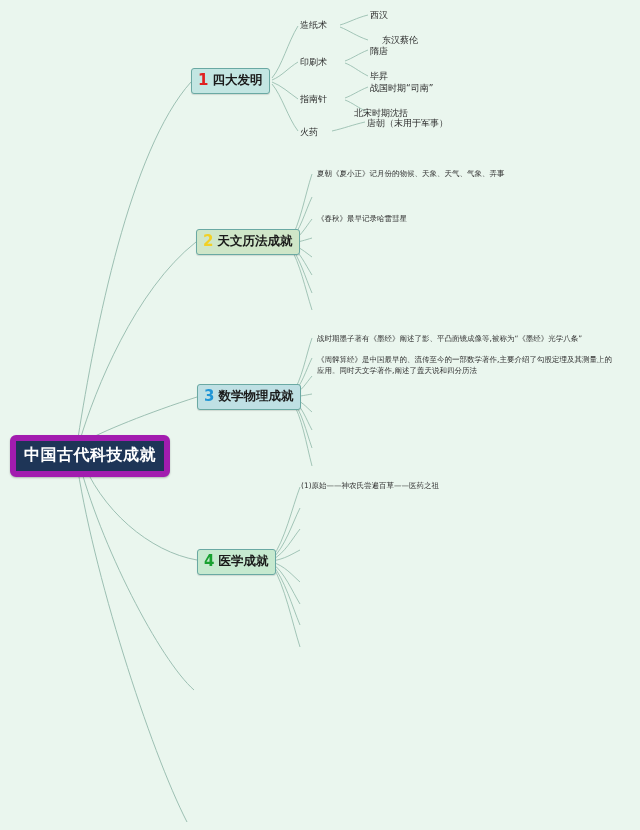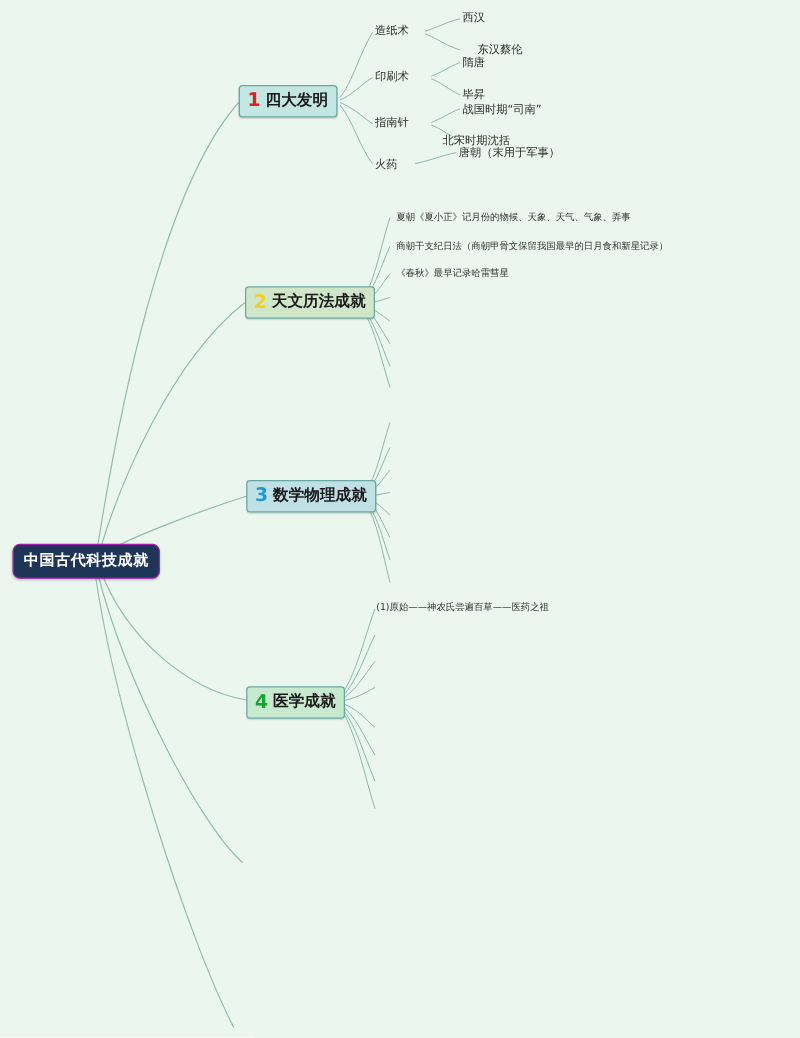--- a/index.html
+++ b/index.html
@@ -26,25 +26,25 @@
   .node {
     position: absolute;
     box-sizing: border-box;
     display: flex;
     align-items: center;
     white-space: nowrap;
   }
   
   .root-node {
     background: #1e3557;
-    border: 1px solid #a21caf;
+    border: 6px solid #a21caf;
     border-radius: 6px;
     padding: 4px 8px 5px 8px;
     color: #ffffff;
-    font-size: 12px;
+    font-size: 16px;
     font-weight: bold;
     letter-spacing: 0.5px;
     box-shadow: 0 1px 2px rgba(0,0,0,0.25);
   }
   
   .main-node {
     border-radius: 3px;
     padding: 3px 7px 4px 6px;
     font-size: 12.5px;
     font-weight: bold;
@@ -173,28 +173,29 @@
 
   <div class="leaf" style="left:300px; top:126px;">火药</div>
   <div class="leaf" style="left:367px; top:117px;">唐朝（末用于军事）</div>
 
   <div class="node main-node" style="left:196px; top:229px; background:#cfe6c8; border:1px solid #6aa9a3;">
     <span class="num" style="color:#f2d024;">2</span>
     <span>天文历法成就</span>
   </div>
 
   <div class="leaf small" style="left:317px; top:169px;">夏朝《夏小正》记月份的物候、天象、天气、气象、弄事</div>
-  <div class="leaf small" style="left:317px; top:192px;">商朝干支纪日法（商朝甲骨文保留我国最早的日月食和新星记录）</div>
   <div class="leaf small" style="left:317px; top:214px;">《春秋》最早记录哈雷彗星</div>
 
   <div class="node main-node" style="left:197px; top:384px; background:#bfe0e4; border:1px solid #6aa9a3;">
     <span class="num" style="color:#2196d6;">3</span>
     <span>数学物理成就</span>
   </div>
 
+  <div class="leaf small" style="left:317px; top:334px;">战时期墨子著有《墨经》阐述了影、平凸面镜成像等,被称为“《墨经》光学八条”</div>
+  <div class="leaf small wrap" style="left:317px; top:354px; width:300px;">《周髀算经》是中国最早的、流传至今的一部数学著作,主要介绍了勾股定理及其测量上的应用。同时天文学著作,阐述了盖天说和四分历法</div>
 
   <div class="node main-node" style="left:197px; top:549px; background:#c6e9cf; border:1px solid #6aa9a3;">
     <span class="num" style="color:#18a030;">4</span>
     <span>医学成就</span>
   </div>
 
   <div class="leaf small" style="left:301px; top:481px;">(1)原始——神农氏尝遍百草——医药之祖</div>
 
 </div>
 

